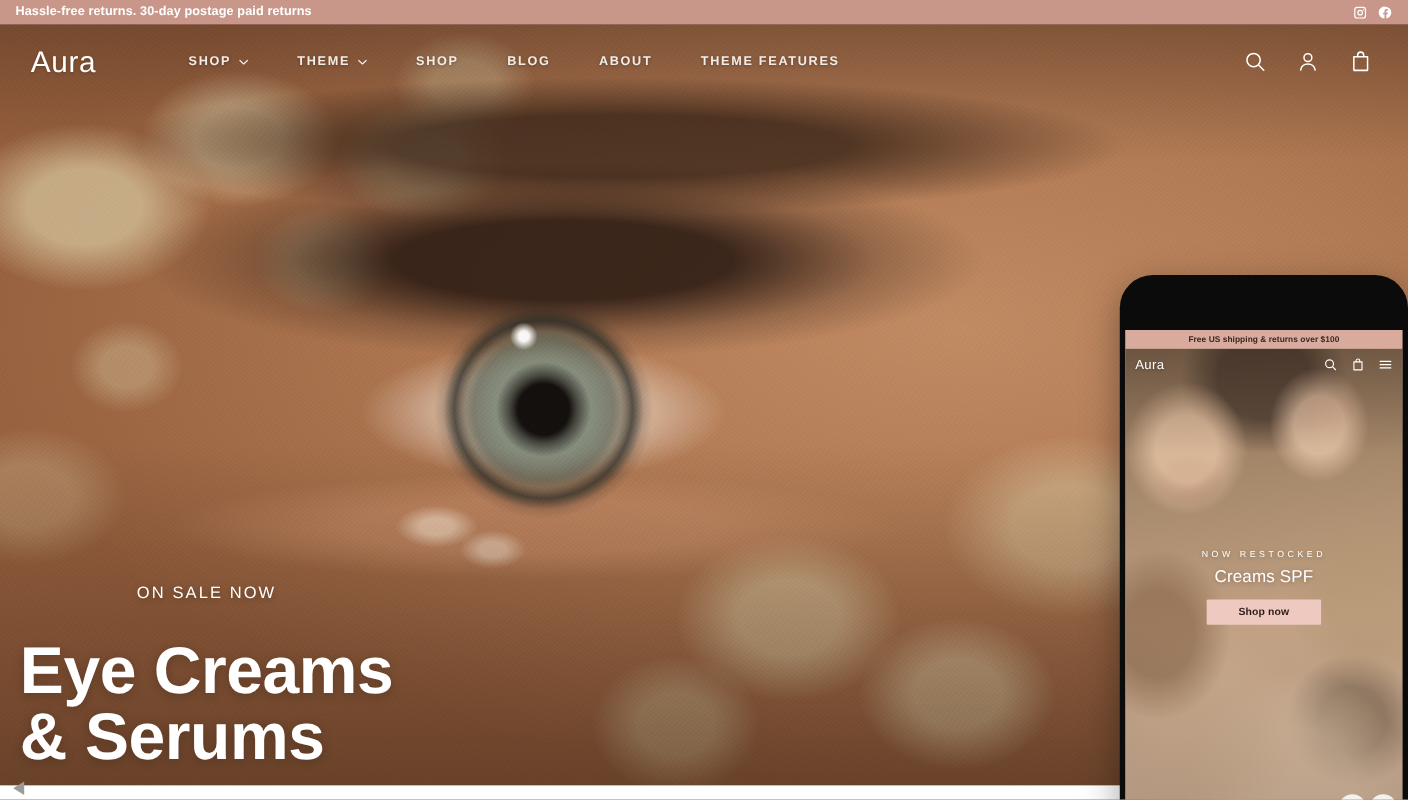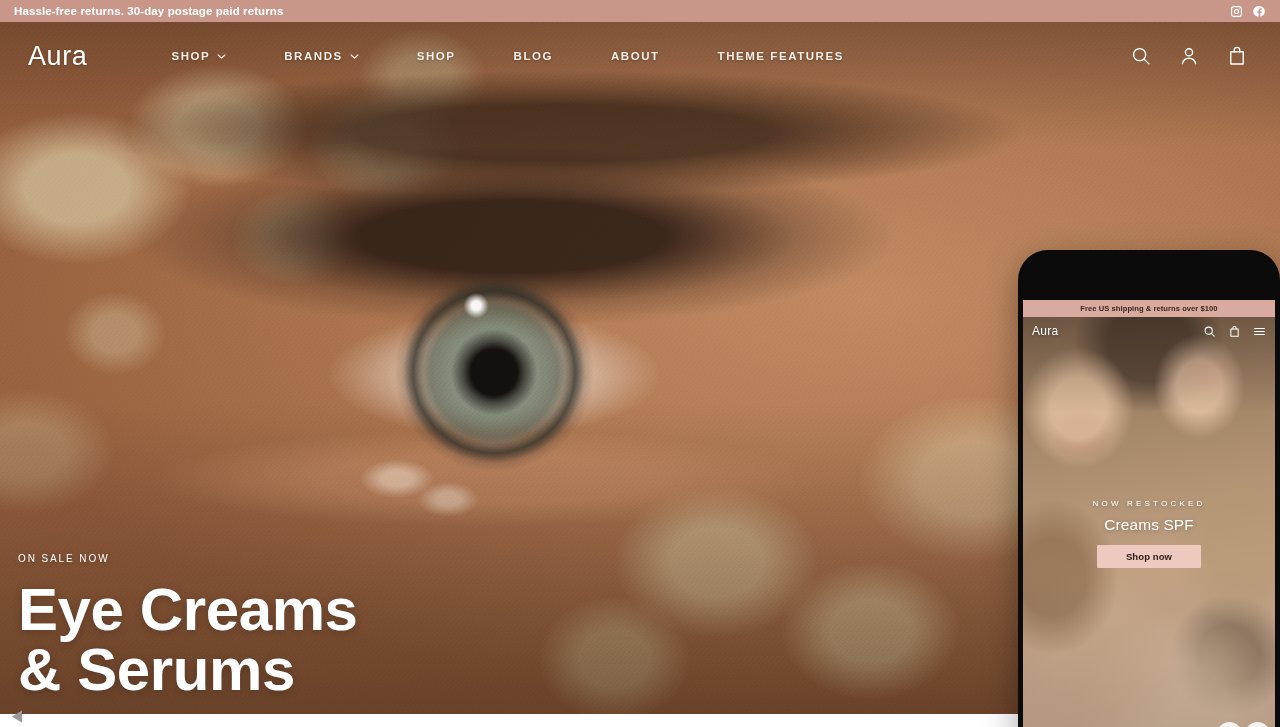--- a/index.html
+++ b/index.html
@@ -103,21 +103,21 @@
     font-size:27px;
     font-weight:300;
     letter-spacing:.6px;
     line-height:1;
     cursor:pointer;
     text-shadow:0 1px 3px rgba(0,0,0,.22);
   }
   .nav {
     display:flex; align-items:center;
     margin-left:62px;
-    gap:14px;
+    gap:0;
   }
   .nav-item {
     display:flex; align-items:center; gap:7px;
     color:#f3ece7;
     font-size:11.5px;
     font-weight:600;
     letter-spacing:1.55px;
     padding:0 22px;
     cursor:pointer;
     white-space:nowrap;
@@ -134,25 +134,26 @@
   .hicon svg { display:block; width:22px; height:22px; }
 
   
   .hero-copy {
     position:absolute; left:18px; bottom:14px;
     z-index:22;
     max-width:780px;
   }
   .eyebrow {
     color:#ffffff;
-    font-size:10px;
+    font-size:15px;
     font-weight:400;
     letter-spacing:1.9px;
-    margin-bottom:16px;
+    margin-bottom:32px;
     text-shadow:0 1px 6px rgba(0,0,0,.3);
+    text-align:center;
   }
   .hero-title {
     color:#ffffff;
     font-size:60px;
     line-height:1.00;
     font-weight:700;
     letter-spacing:-.4px;
     text-shadow:0 2px 10px rgba(0,0,0,.22);
   }
   .hero-title .l2 { display:block; }
@@ -300,21 +301,21 @@
     <div class="nav">
       <div class="nav-item">
         <span>SHOP</span>
         <span class="chev">
           <svg viewBox="0 0 12 12">
               <path d="M1.5 4l4.5 4.2L10.5 4" fill="none" stroke="#f3ece7" stroke-width="1.5" stroke-linecap="round" stroke-linejoin="round"></path>
             </svg>
         </span>
       </div>
       <div class="nav-item">
-        <span>BRANDS</span>
+        <span>THEME</span>
         <span class="chev">
           <svg viewBox="0 0 12 12">
               <path d="M1.5 4l4.5 4.2L10.5 4" fill="none" stroke="#f3ece7" stroke-width="1.5" stroke-linecap="round" stroke-linejoin="round"></path>
             </svg>
         </span>
       </div>
       <div class="nav-item">
         <span>SHOP</span>
       </div>
       <div class="nav-item">

